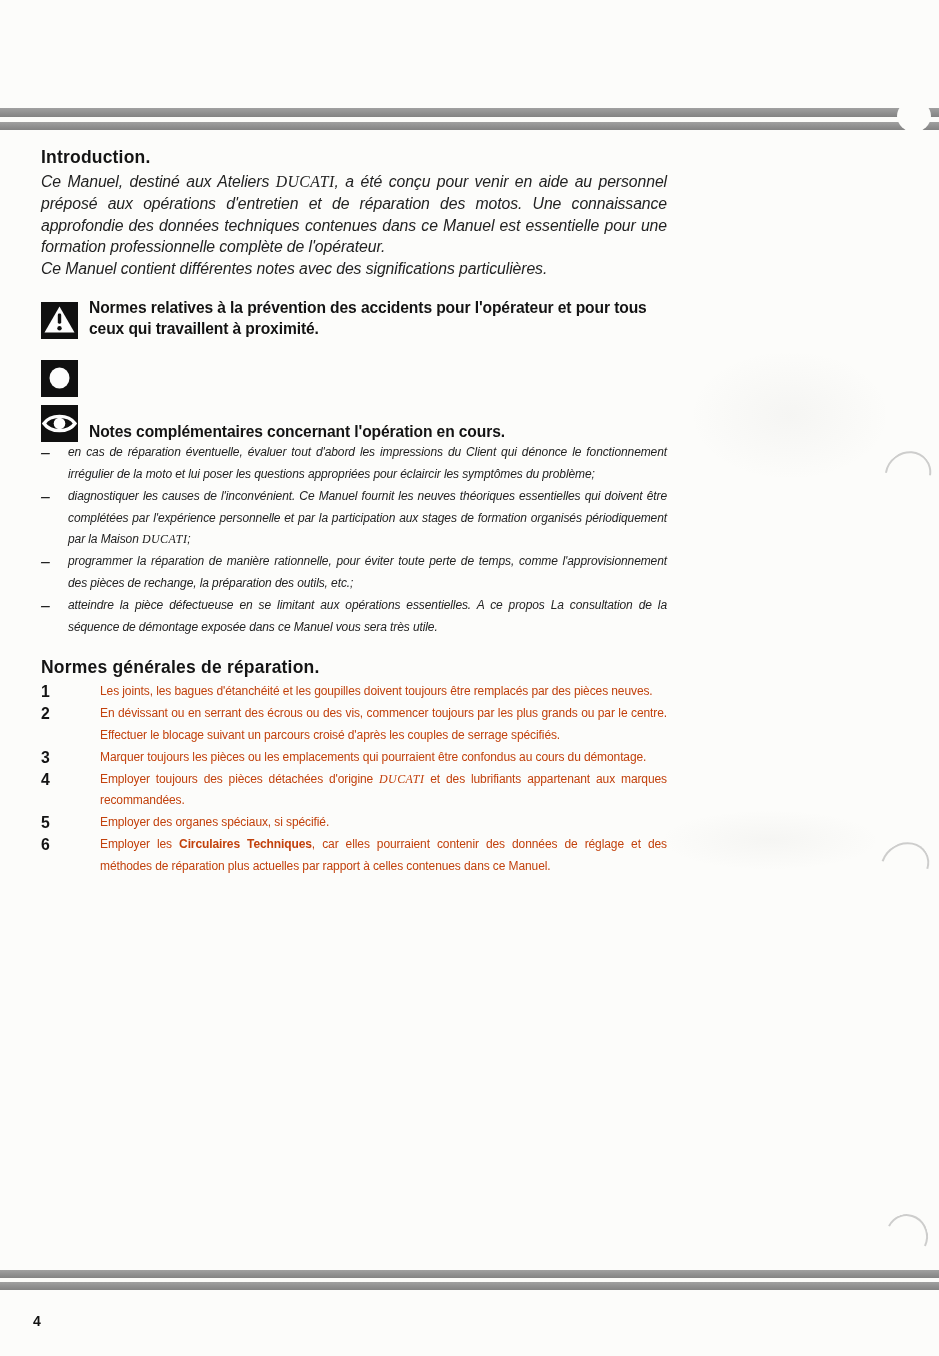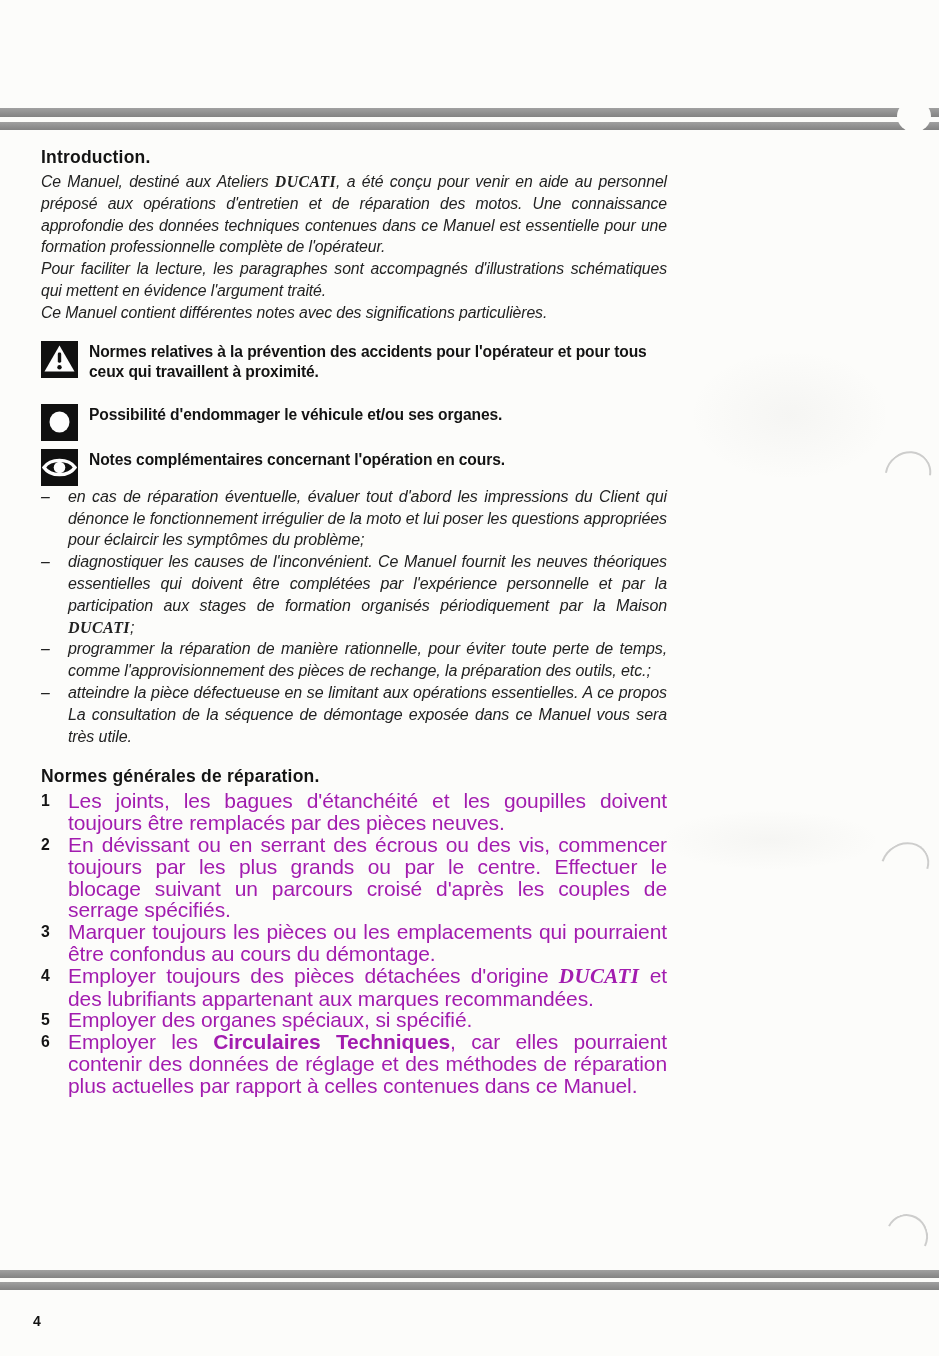--- a/index.html
+++ b/index.html
@@ -18,38 +18,38 @@
        border-bottom-color:transparent;border-left-color:transparent;}
   .arc.a1{left:884px;top:452px;width:44px;height:40px;transform:rotate(-38deg);}
   .arc.a2{left:880px;top:843px;width:46px;height:40px;transform:rotate(-30deg);}
   .arc.a3{left:886px;top:1214px;width:38px;height:40px;transform:rotate(-18deg);}
   .smudge{position:absolute;border-radius:50%;background:radial-gradient(closest-side,rgba(120,120,115,.05),rgba(120,120,115,0));}
   
   .content{position:absolute;left:41px;top:147px;width:626px;}
   .heading{font-size:17.5px;font-weight:bold;margin:0 0 3px 0;color:#141414;letter-spacing:.2px;}
   .body-par{margin:0;font-style:italic;font-size:15.8px;line-height:21.8px;
             text-align:justify;letter-spacing:-.1px;color:#222;}
-  .seg-brand{font-family:"Liberation Serif",serif;font-weight:bold;font-style:italic;letter-spacing:.4px;}
+  .seg-brand{font-family:"Liberation Serif",serif;font-weight:normal;font-style:italic;letter-spacing:.4px;}
   .seg-bold{font-weight:bold;font-style:normal;}
   
   .notes{margin-top:17px;}
-  .note-row{display:flex;align-items:flex-start;}
+  .note-row{display:flex;align-items:flex-end;}
   .note-row:nth-child(1){margin-bottom:21px;}
   .note-row:nth-child(2){margin-bottom:8px;}
   .note-icon{flex:none;width:37px;height:37px;margin-right:11px;display:block;}
   .note-icon svg{display:block;width:37px;height:37px;}
   .note-label{font-weight:bold;font-size:15.6px;line-height:20.6px;padding-top:1px;
               width:578px;color:#131313;letter-spacing:-.1px;}
   .sub-heading{margin-top:19px;}
   
   .row-item{display:flex;}
   .row-item .marker{flex:none;width:27px;font-style:italic;font-size:15.8px;line-height:21.8px;color:#222;}
   .row-item .num{flex:none;width:27px;font-weight:bold;font-style:normal;font-size:15.8px;line-height:21.8px;color:#141414;}
-  .row-item .itxt{flex:1;font-style:italic;font-size:16px;line-height:21.8px;text-align:justify;letter-spacing:-.1px;color:#222;}
-  .row-item .utxt{flex:1;font-style:normal;font-size:21px;line-height:21.8px;text-align:justify;letter-spacing:-.1px;color:#a21caf;}
+  .row-item .itxt{flex:1;font-style:italic;font-size:12px;line-height:21.8px;text-align:justify;letter-spacing:-.1px;color:#222;}
+  .row-item .utxt{flex:1;font-style:normal;font-size:12px;line-height:21.8px;text-align:justify;letter-spacing:-.1px;color:#c2410c;margin-left:32px;}
   .page-num{position:absolute;left:33px;top:1313px;font-weight:bold;font-size:14px;color:#111;}
 </style>
 </head>
 <body>
 
 <div class="page">
 
   <div class="rule t1"></div>
   <div class="rule t2"></div>
   <div class="punch-hole"></div>
@@ -58,21 +58,20 @@
   <div class="arc a2"></div>
   <div class="arc a3"></div>
   <div class="smudge" style="left:690px;top:350px;width:200px;height:130px;"></div>
   <div class="smudge" style="left:660px;top:810px;width:220px;height:60px;"></div>
 
   <div class="content">
 
     <h2 class="heading">Introduction.</h2>
     <div>
         <p class="body-par"><span>Ce Manuel, destiné aux Ateliers </span><span class="seg-brand">DUCATI</span><span>, a été conçu pour venir en aide au personnel préposé aux opérations d'entretien et de réparation des motos. Une connaissance approfondie des données techniques contenues dans ce Manuel est essentielle pour une formation professionnelle complète de l'opérateur.</span></p>
-        <p class="body-par"><span>Pour faciliter la lecture, les paragraphes sont accompagnés d'illustrations schématiques qui mettent en évidence l'argument traité.</span></p>
         <p class="body-par"><span>Ce Manuel contient différentes notes avec des significations particulières.</span></p>
       </div>
 
     <div class="notes">
         <div class="note-row">
           <span class="note-icon">
   <svg viewBox="0 0 37 37" xmlns="http://www.w3.org/2000/svg">
     <rect width="37" height="37" fill="#101010"></rect>
     <polygon points="18.5,4.5 33.5,30.5 3.5,30.5" fill="#fdfdfd"></polygon>
     <rect x="16.8" y="11.5" width="3.4" height="10.2" rx="1.4" fill="#101010"></rect>
@@ -81,21 +80,20 @@
 </span>
           <div class="note-label">Normes relatives à la prévention des accidents pour l'opérateur et pour tous ceux qui travaillent à proximité.</div>
         </div>
         <div class="note-row">
           <span class="note-icon">
   <svg viewBox="0 0 37 37" xmlns="http://www.w3.org/2000/svg">
     <rect width="37" height="37" fill="#101010"></rect>
     <ellipse cx="18.5" cy="18" rx="10" ry="10.5" fill="#fdfdfd"></ellipse>
   </svg>
 </span>
-          <div class="note-label">Possibilité d'endommager le véhicule et/ou ses organes.</div>
         </div>
         <div class="note-row">
           <span class="note-icon">
   <svg viewBox="0 0 37 37" xmlns="http://www.w3.org/2000/svg">
     <rect width="37" height="37" fill="#101010"></rect>
     <path d="M3,18.5 C9.5,9 27.5,9 34,18.5 C27.5,28 9.5,28 3,18.5 Z" fill="none" stroke="#fdfdfd" stroke-width="3.4"></path>
     <circle cx="18.5" cy="18.5" r="5.8" fill="#fdfdfd"></circle>
   </svg>
 </span>
           <div class="note-label">Notes complémentaires concernant l'opération en cours.</div>

